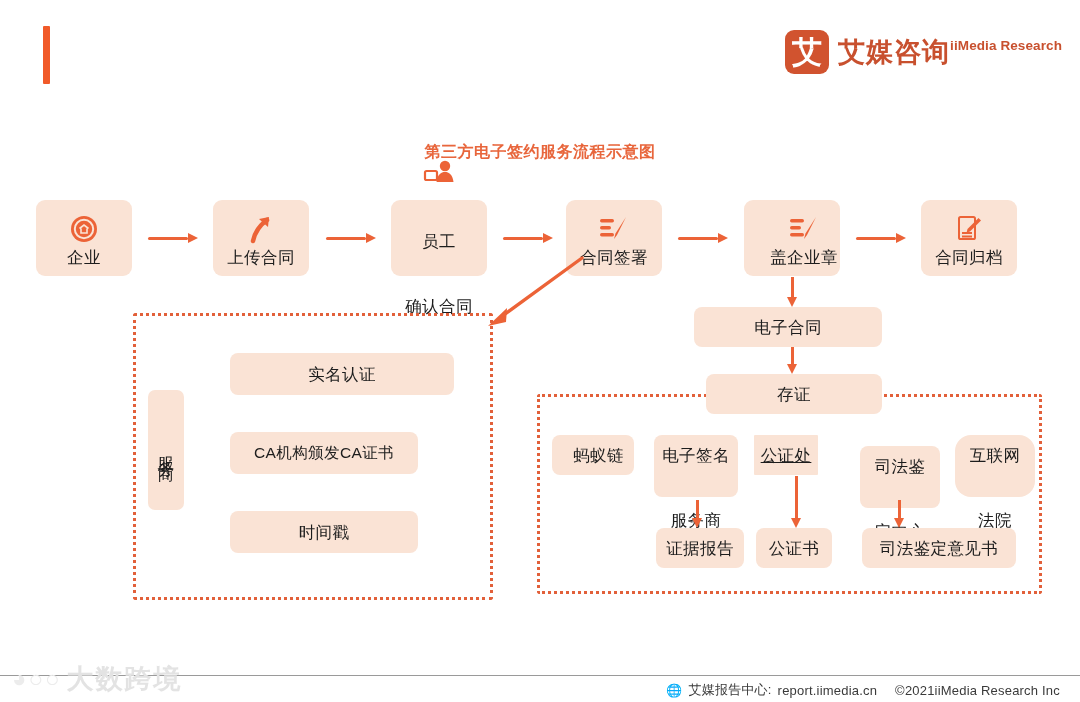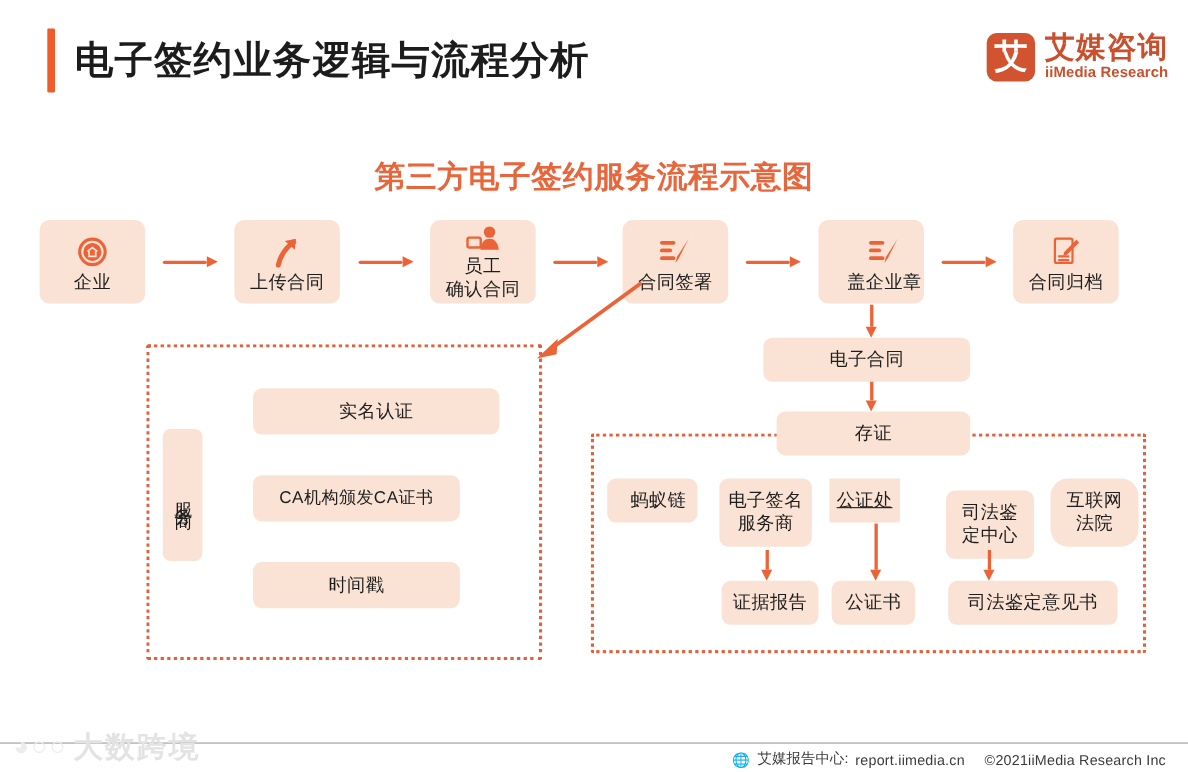--- a/index.html
+++ b/index.html
@@ -15,34 +15,34 @@
   
   .hdr-bar{position:absolute;left:43px;top:26px;width:7px;height:58px;background:#F15A29;border-radius:1px;}
   .hdr-title{position:absolute;left:68px;top:28px;font-size:35px;line-height:54px;color:#1c1c1c;
              font-weight:700;letter-spacing:1px;white-space:nowrap;}
 
   
   .logo{position:absolute;right:18px;top:24px;height:56px;display:flex;align-items:center;gap:9px;}
   .logo-mark{width:44px;height:44px;border-radius:9px;background:#D1532F;position:relative;
              display:flex;align-items:center;justify-content:center;}
   .logo-mark span{color:#fff;font-size:30px;font-weight:700;line-height:1;}
-  .logo-txt{display:flex;flex-direction:column;justify-content:center;text-align:right;}
+  .logo-txt{display:flex;justify-content:center;}
   .logo-cn{font-size:27px;font-weight:700;color:#C8502E;line-height:1.05;letter-spacing:1px;}
   .logo-en{font-size:13.5px;font-weight:700;color:#C8502E;line-height:1.25;letter-spacing:.1px;}
 
   
   .subtitle{position:absolute;left:0;top:142px;width:1080px;text-align:center;
-            font-size:28px;font-weight:700;color:#E8663C;letter-spacing:.5px;}
+            font-size:16px;font-weight:700;color:#E8663C;letter-spacing:.5px;}
 
   
   .node{position:absolute;background:#FAE3D5;border-radius:9px;
         display:flex;flex-direction:column;align-items:center;justify-content:center;
         color:#1d1d1d;text-align:center;box-sizing:border-box;}
   .node .lbl{font-size:16.5px;line-height:20px;font-weight:400;letter-spacing:.4px;}
-  .node .lbl.two{line-height:21px;}
+  .node .lbl.two{line-height:21px;margin-top:44px;}
   .ico{height:34px;display:flex;align-items:flex-end;justify-content:center;margin-bottom:3px;}
   .ico svg{display:block;}
 
   
   #n-enterprise{left:36px;top:200px;width:96px;height:76px;}
   #n-upload    {left:213px;top:200px;width:96px;height:76px;}
   #n-confirm   {left:391px;top:200px;width:96px;height:76px;}
   #n-sign      {left:566px;top:200px;width:96px;height:76px;}
   #n-stamp     {left:744px;top:200px;width:96px;height:76px;padding-left:24px;}
   #n-archive   {left:921px;top:200px;width:96px;height:76px;}
@@ -113,21 +113,20 @@
              color:#e3e3e3;letter-spacing:2px;line-height:42px;user-select:none;
              display:flex;align-items:center;gap:5px;}
   .wm-badge{font-size:24px;color:#ececec;}
 </style>
 </head>
 <body>
 
 <div class="stage">
 
   <div class="hdr-bar"></div>
-  <div class="hdr-title">电子签约业务逻辑与流程分析</div>
 
   <div class="logo">
     <div class="logo-mark">
       <span>艾</span>
     </div>
     <div class="logo-txt">
       <div class="logo-cn">艾媒咨询</div>
       <div class="logo-en">iiMedia Research</div>
     </div>
   </div>

